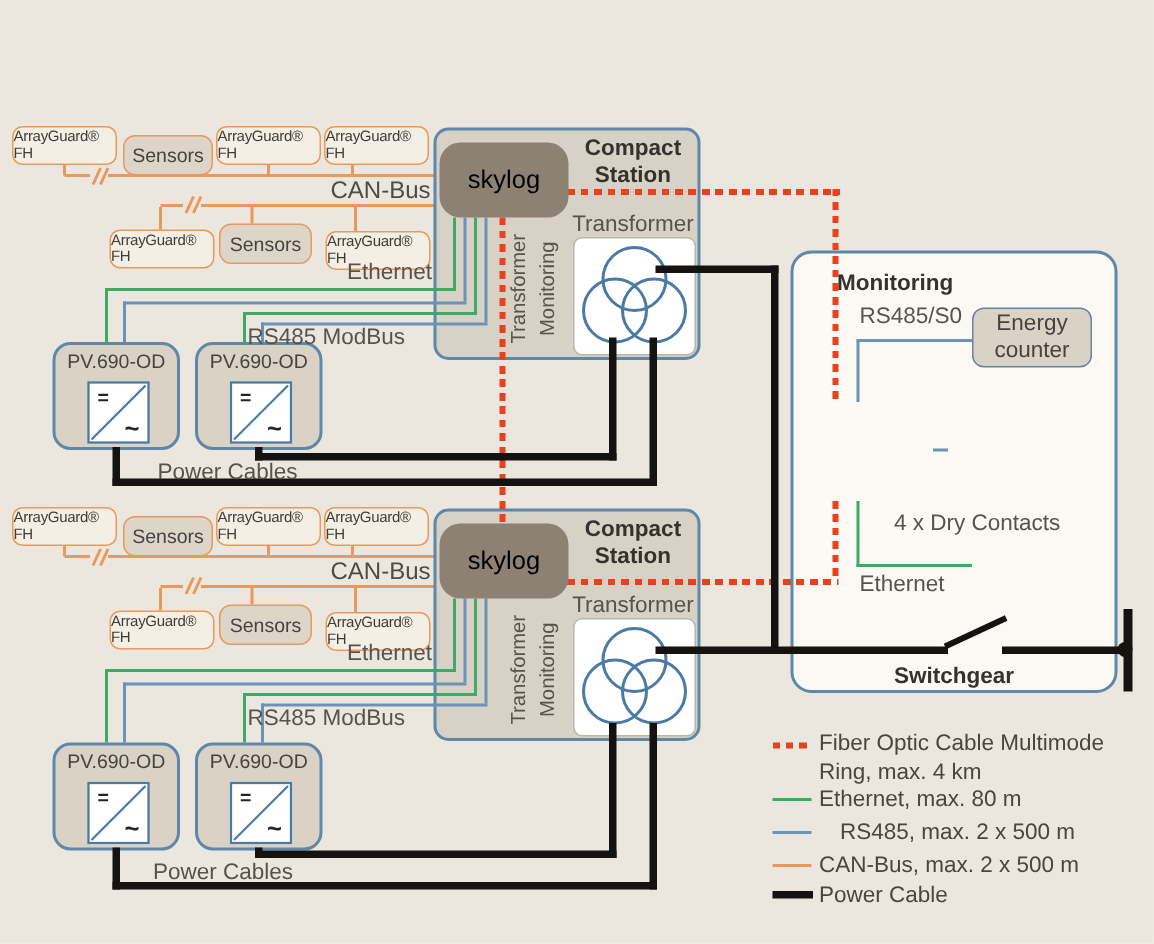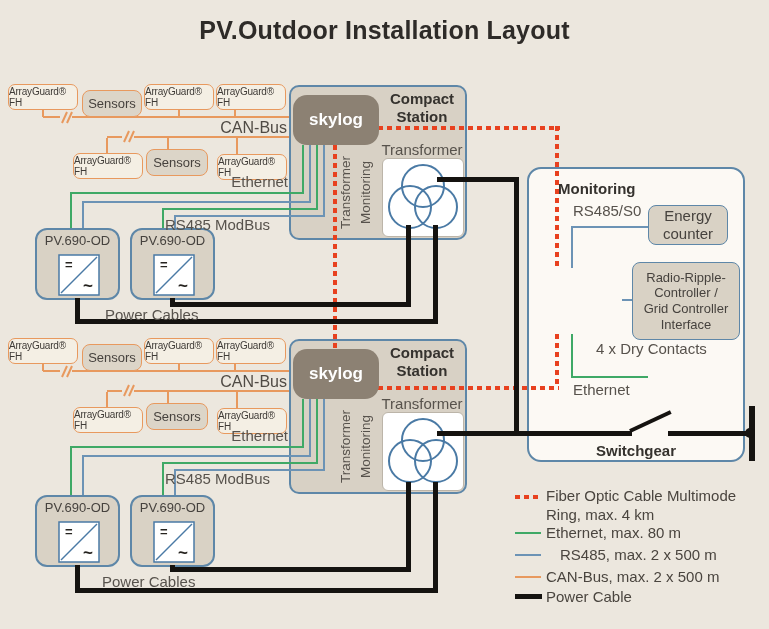--- a/index.html
+++ b/index.html
@@ -21,21 +21,21 @@
   
   .bx-ag{position:absolute;width:70px;height:26px;background:#f4efe4;border:1.5px solid #e8995e;
          border-radius:7px;font-size:10px;letter-spacing:-0.2px;color:#3f3b37;
          display:flex;align-items:center;box-sizing:border-box;z-index:2}
   .bx-sen{position:absolute;width:60px;height:27px;background:#dcd5c8;border:1.5px solid #e8995e;
          border-radius:8px;font-size:13px;color:#46423e;
          display:flex;align-items:center;justify-content:center;box-sizing:border-box;z-index:2}
   .bx-gray{position:absolute;background:#d9d2c5;border:1.6px solid #5e87a8;border-radius:8px;
          font-size:15px;line-height:1.2;color:#46423e;text-align:center;
          display:flex;align-items:center;justify-content:center;box-sizing:border-box;z-index:4}
-  .dev{position:absolute;background:#8c8173;border-radius:14px;color:#ffffff;font-weight:bold;
+  .dev{position:absolute;background:#8c8173;border-radius:14px;color:#000000;font-weight:normal;
        display:flex;flex-direction:column;align-items:center;justify-content:center;
        text-align:center;line-height:1.25;z-index:5}
   .station{position:absolute;background:#d8d1c5;border:2px solid #5e87a8;border-radius:10px;
        box-sizing:border-box;z-index:1}
   .sub{position:absolute;background:#fcf9f4;border:2px solid #5e87a8;border-radius:14px;
        box-sizing:border-box;z-index:1}
   .inv{position:absolute;width:85px;height:72px;background:#d9d2c5;border:2px solid #5e87a8;
        border-radius:12px;box-sizing:border-box;z-index:2}
   .inv .t{position:absolute;top:3px;left:0;right:0;text-align:center;font-size:13px;color:#46423e}
   .inv svg{position:absolute;left:21px;top:24px}
@@ -49,21 +49,20 @@
   .title{position:absolute;left:0;top:16px;width:769px;text-align:center;font-size:25px;
         font-weight:bold;color:#2e2b28;letter-spacing:.2px;z-index:5}
   .leg-lbl{position:absolute;font-size:15px;color:#4a453f;line-height:1.25;z-index:5}
   .grp{position:absolute;left:0;width:480px;height:340px}
 </style>
 </head>
 <body>
 
 <div class="canvas">
 
-  <div class="title">PV.Outdoor Installation Layout</div>
 
   <div class="grp" style="top:0">
     <div class="station" style="left:289px;top:85px;width:178px;height:155px"></div>
 
     <div class="bx-ag" style="left:8px;top:84px">
         <span>ArrayGuard® FH</span>
       </div>
     <div class="bx-sen" style="left:82px;top:90px">
         <span>Sensors</span>
       </div>
@@ -284,26 +283,20 @@
 
   <div class="sub" style="left:527px;top:167px;width:218px;height:295px"></div>
   <div class="lbl-dark" style="left:558px;top:180px">Monitoring</div>
   <div class="lbl" style="left:573px;top:202px">RS485/S0</div>
   <div class="v c-b" style="left:571px;top:227px;height:41px;z-index:2"></div>
   <div class="h c-b" style="left:571px;top:226px;width:77px;z-index:2"></div>
   <div class="bx-gray" style="left:648px;top:205px;width:80px;height:40px">
       <span>Energy counter</span>
     </div>
   <div class="h c-b" style="left:622px;top:299px;width:10px;z-index:2"></div>
-  <div class="bx-gray" style="left:632px;top:262px;width:108px;height:78px;font-size:13px;flex-direction:column">
-    <span>Radio-Ripple-</span>
-    <span>Controller /</span>
-    <span>Grid Controller</span>
-    <span>Interface</span>
-  </div>
   <div class="lbl" style="left:596px;top:340px">4 x Dry Contacts</div>
   <div class="v c-g" style="left:571px;top:334px;height:44px;z-index:2"></div>
   <div class="h c-g" style="left:571px;top:376px;width:77px;z-index:2"></div>
   <div class="lbl" style="left:573px;top:381px">Ethernet</div>
   <div class="lbl-dark" style="left:527px;top:442px;width:218px;text-align:center">Switchgear</div>
 
   <div class="ph" style="left:437px;top:431px;width:195px"></div>
   <div class="ph" style="left:630px;top:429px;width:45px;height:4px;transform:rotate(-25deg);transform-origin:left center"></div>
   <div class="ph" style="left:668px;top:431px;width:84px"></div>
   <div class="abs" style="left:749px;top:406px;width:6px;height:55px;background:#151310;z-index:4"></div>

